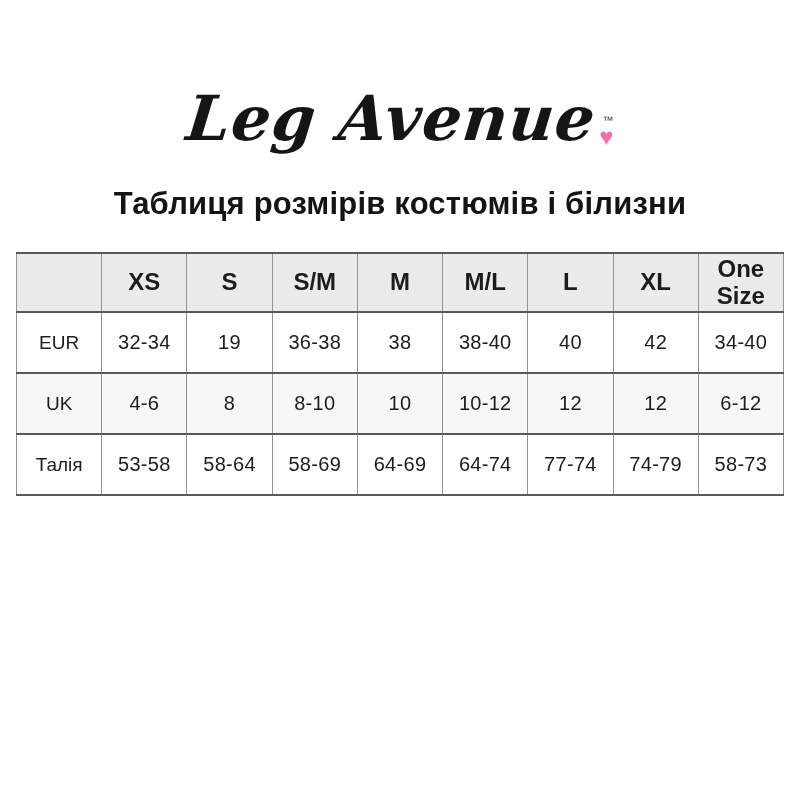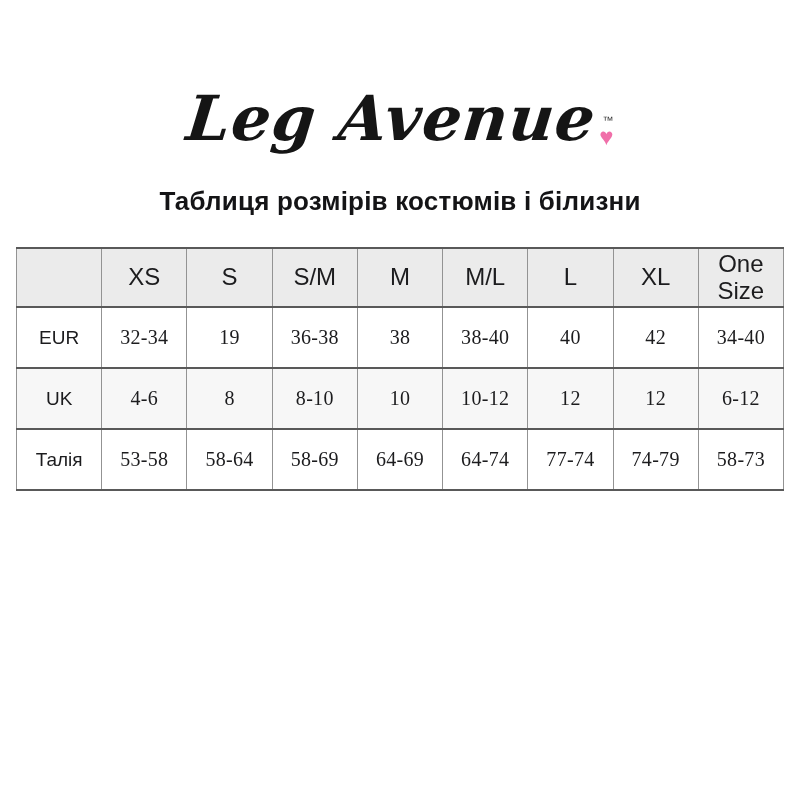--- a/index.html
+++ b/index.html
@@ -51,21 +51,21 @@
     align-self: flex-end;
   }
   .logo-heart {
     font-size: 24px;
     line-height: 0.9;
     color: #f06fa9;
   }
   
   .title {
     text-align: center;
-    font-size: 26px;
+    font-size: 31px;
     font-weight: 700;
     margin: 36px 0 12px 0;
     letter-spacing: 0.2px;
     color: #141416;
   }
   
   .size-table {
     width: 768px;
     margin: 30px auto 0 auto;
     border-collapse: collapse;
@@ -79,42 +79,41 @@
     border-right: 1px solid #939393;
     text-align: center;
     vertical-align: middle;
     padding: 2px 4px;
     overflow: hidden;
   }
   .size-table thead th {
     background: #ebebeb;
     height: 53px;
     font-size: 24px;
-    font-weight: 400;
+    font-weight: 700;
     line-height: 1.1;
   }
   .size-table tbody tr {
     background: #ffffff;
   }
   .size-table tbody tr:nth-child(even) {
     background: #f7f7f7;
   }
   .size-table tbody th {
     height: 55px;
     font-size: 19px;
     font-weight: 400;
     line-height: 1.15;
     margin-left: 45px;
   }
   .size-table tbody td {
     height: 55px;
     font-size: 20px;
     font-weight: 400;
     letter-spacing: 0.3px;
-    font-family: Liberation Serif, serif;
   }
 </style>
 </head>
 <body>
 
 <div class="page">
 
   <div class="logo">
     <span class="logo-text">Leg Avenue</span>
     <span class="logo-mark">

